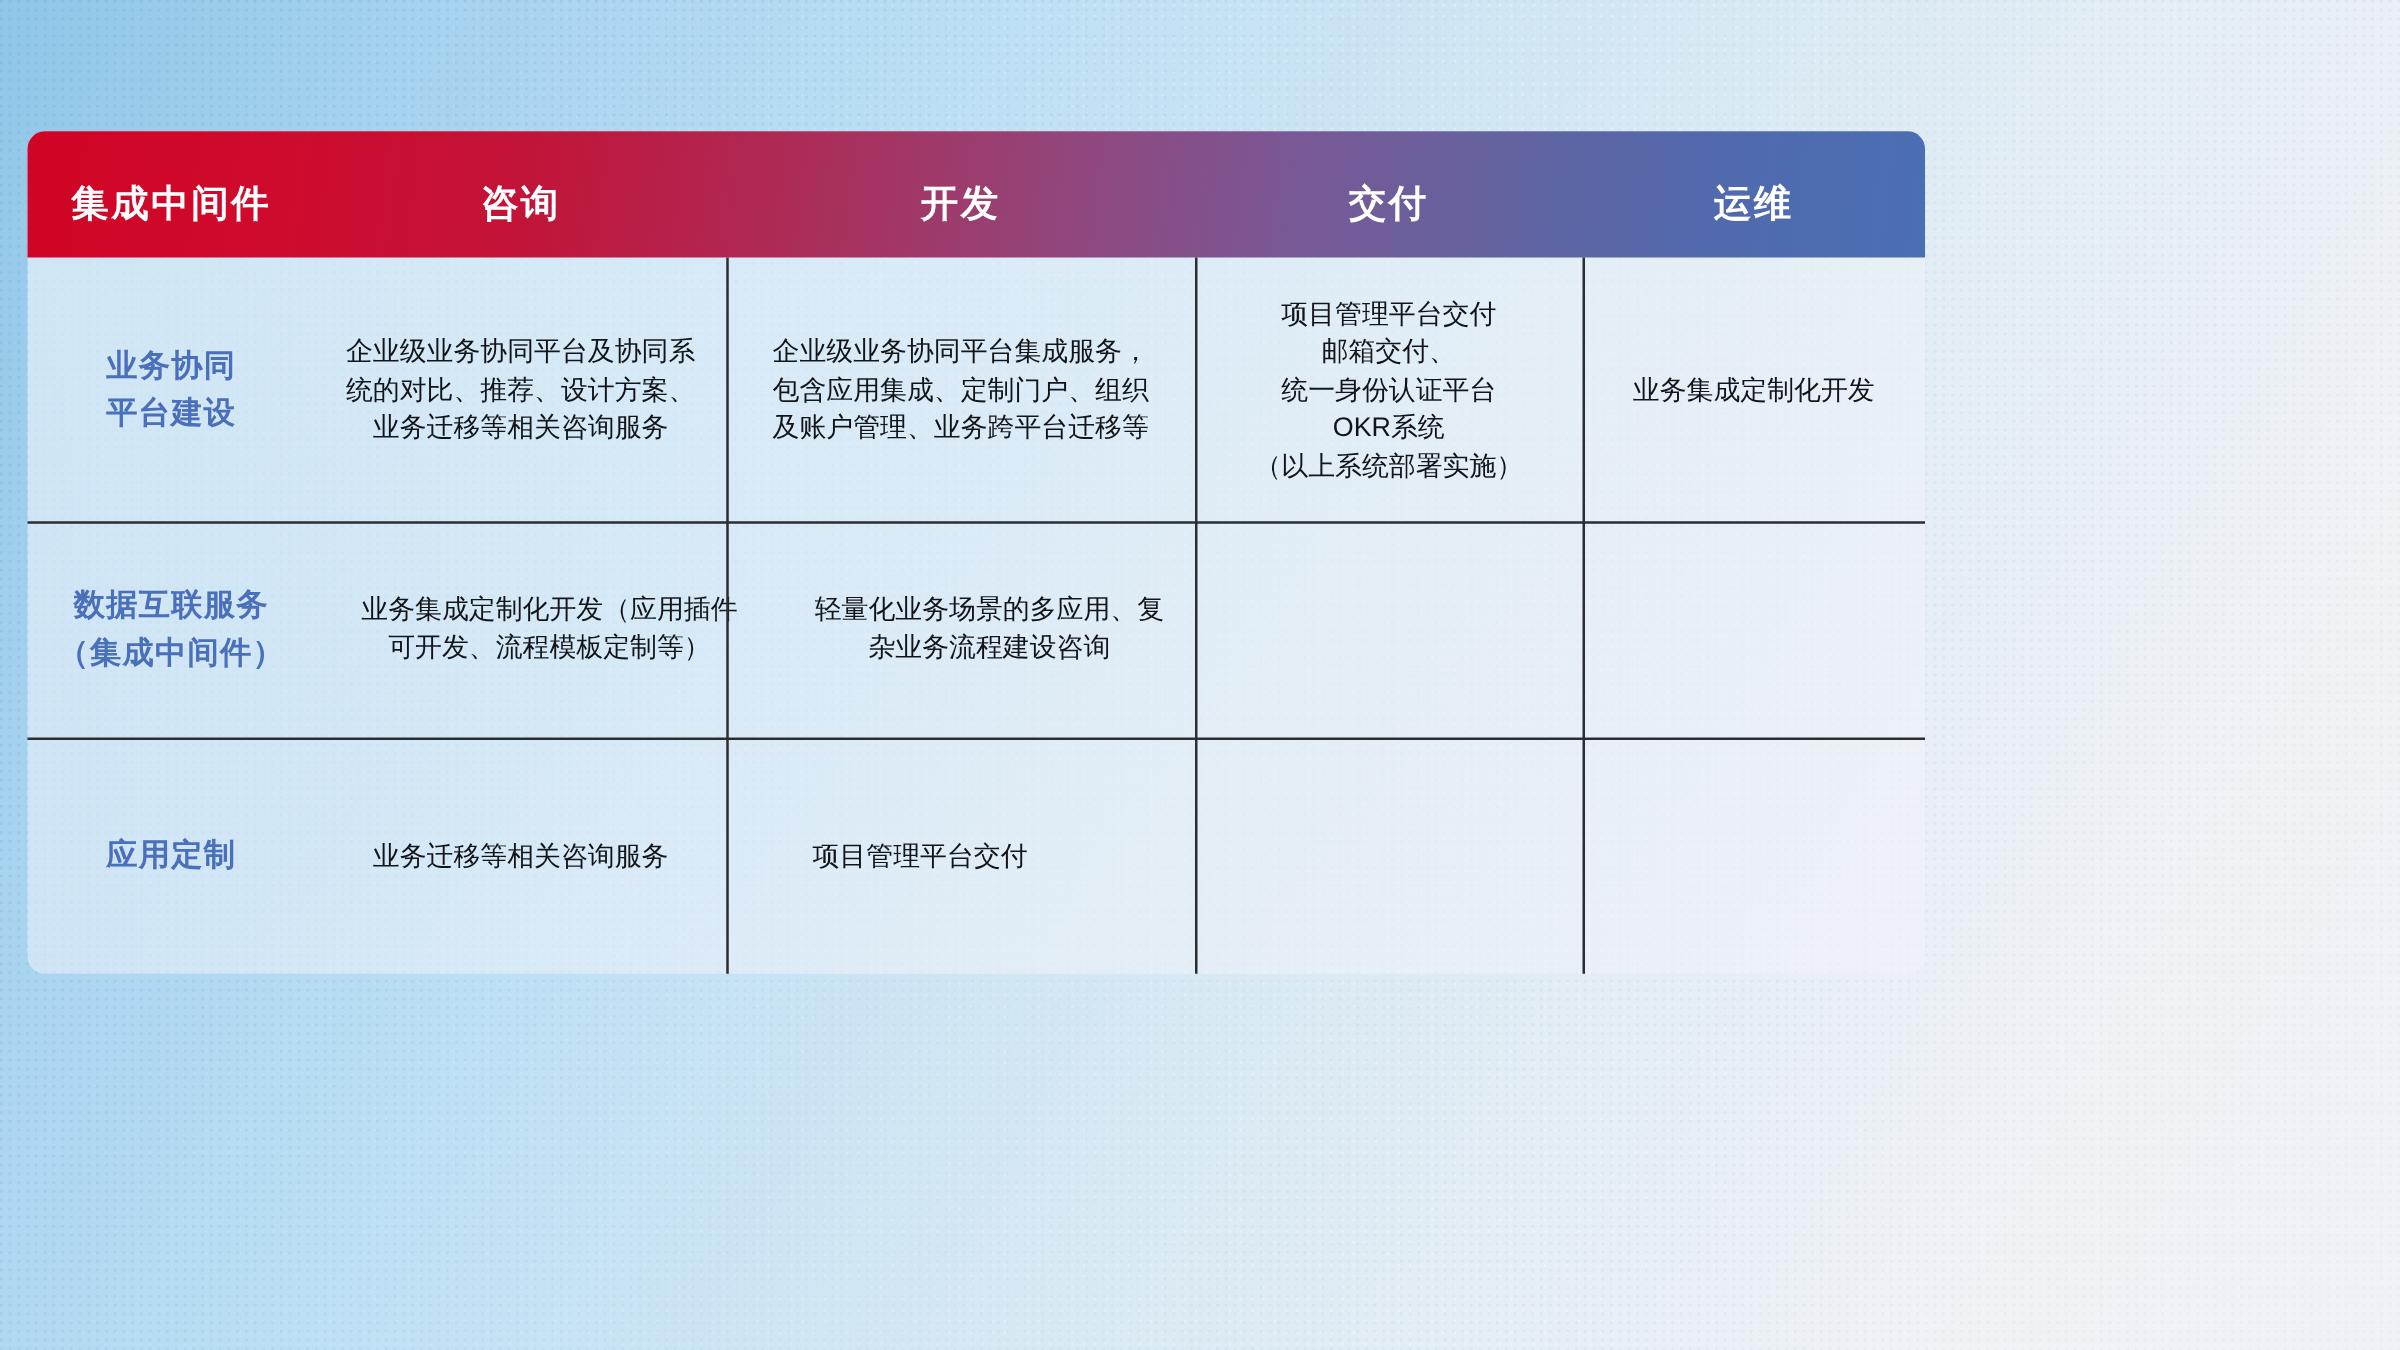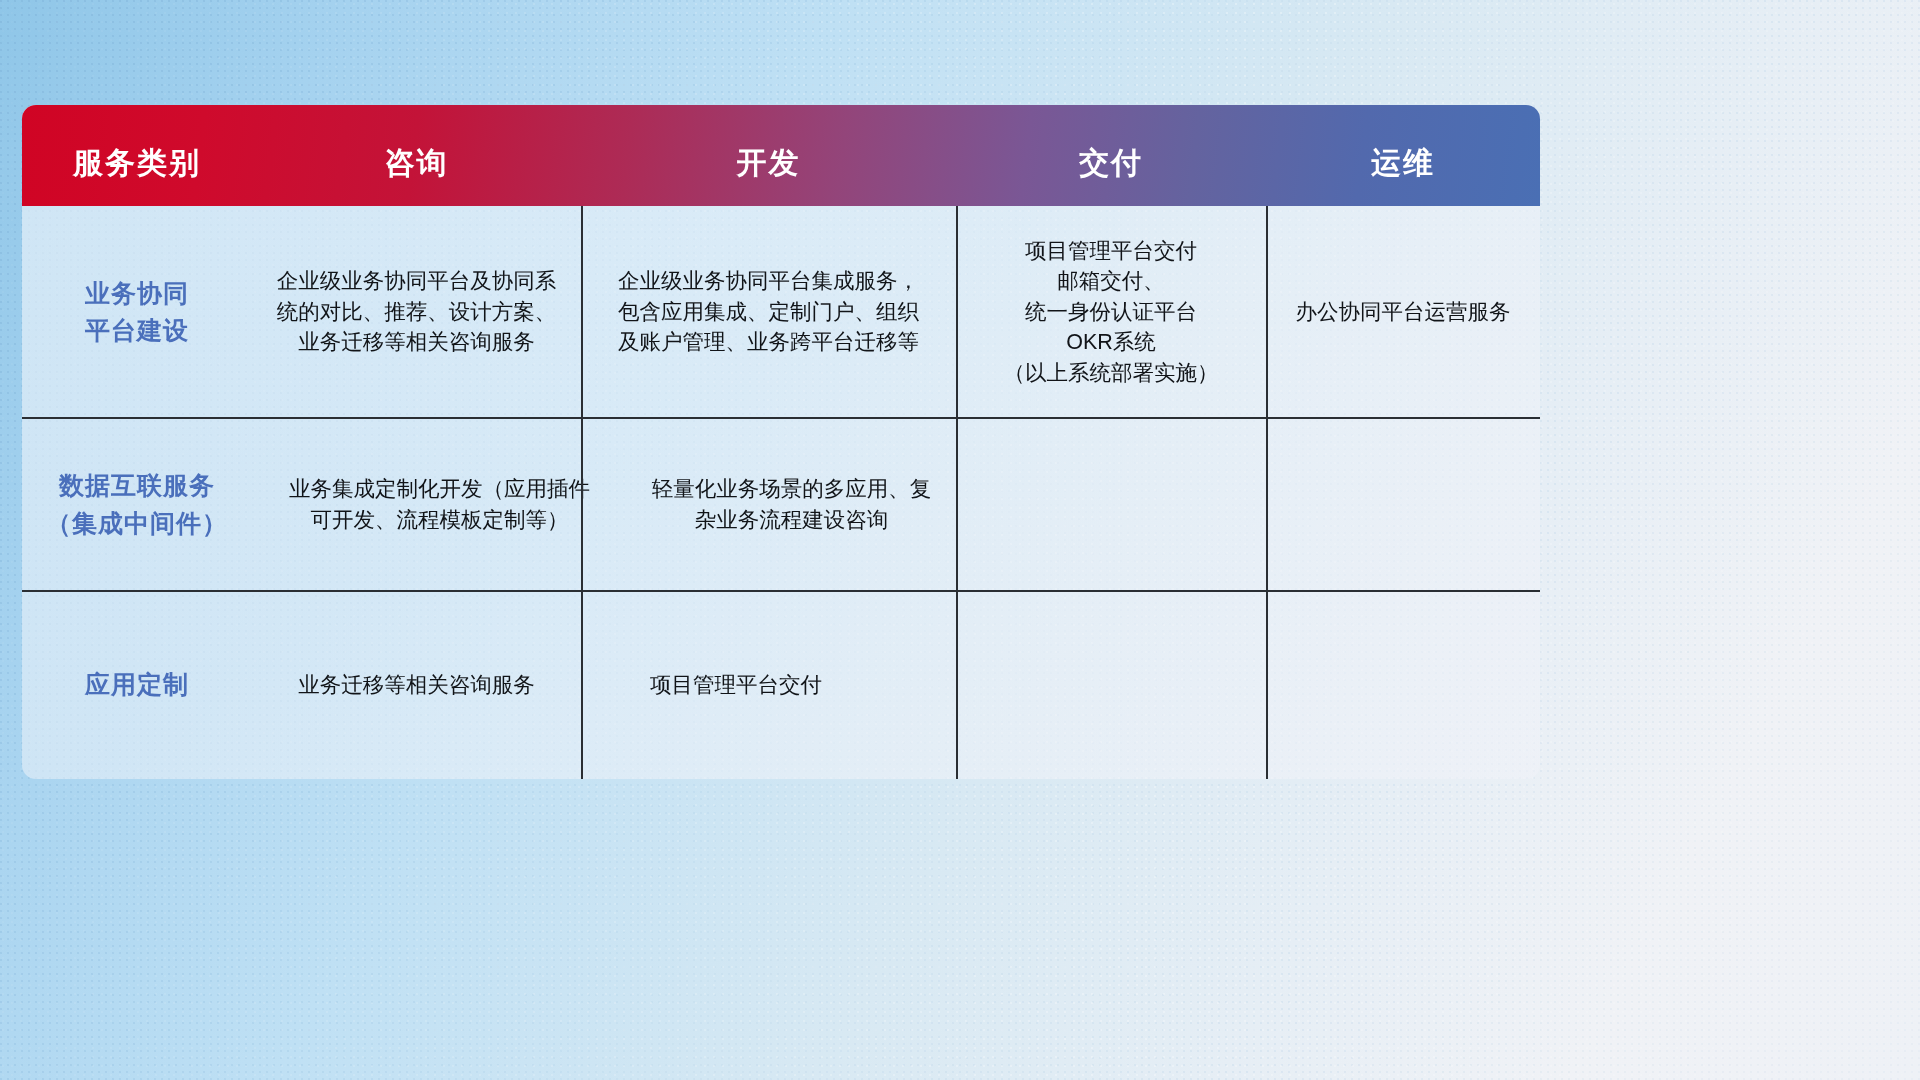--- a/index.html
+++ b/index.html
@@ -105,21 +105,21 @@
 
   
   .c0{ width:230px; flex:0 0 230px; }
   .c1{ width:329px; flex:0 0 329px; }
   .c2{ width:375px; flex:0 0 375px; }
   .c3{ width:310px; flex:0 0 310px; }
   .c4{ width:274px; flex:0 0 274px;text-align:center; }
 
   
   .r0{ height:212px; }
-  .r1{ height:173px; }
+  .r1{ height:173px;font-family:Liberation Mono, monospace; }
   .r2{ height:188px; }
 
   
   .vrule{
     position:absolute;
     width:2px;
     background:#2a2e33;
   }
   .hrule{
     position:absolute;
@@ -129,21 +129,21 @@
 </style>
 </head>
 <body>
 
 <div id="dot-texture"></div>
 <div id="dot-texture2"></div>
 
 <div id="table-panel">
 
   <div class="thead">
-    <div class="th c0">服务类别</div>
+    <div class="th c0">集成中间件</div>
     <div class="th c1">咨询</div>
     <div class="th c2">开发</div>
     <div class="th c3">交付</div>
     <div class="th c4">运维</div>
   </div>
 
   <div class="tbody">
 
     <div class="trow r0">
       <div class="td rowlabel c0">业务协同
@@ -152,21 +152,21 @@
 统的对比、推荐、设计方案、
 业务迁移等相关咨询服务</div>
       <div class="td c2">企业级业务协同平台集成服务，
 包含应用集成、定制门户、组织
 及账户管理、业务跨平台迁移等</div>
       <div class="td c3">项目管理平台交付
 邮箱交付、
 统一身份认证平台
 OKR系统
 （以上系统部署实施）</div>
-      <div class="td c4">办公协同平台运营服务</div>
+      <div class="td c4">业务集成定制化开发</div>
     </div>
 
     <div class="trow r1">
       <div class="td rowlabel c0">数据互联服务
 （集成中间件）</div>
       <div class="td c2">业务集成定制化开发（应用插件
 可开发、流程模板定制等）</div>
       <div class="td c1">轻量化业务场景的多应用、复
 杂业务流程建设咨询</div>
       <div class="td c3"></div>

